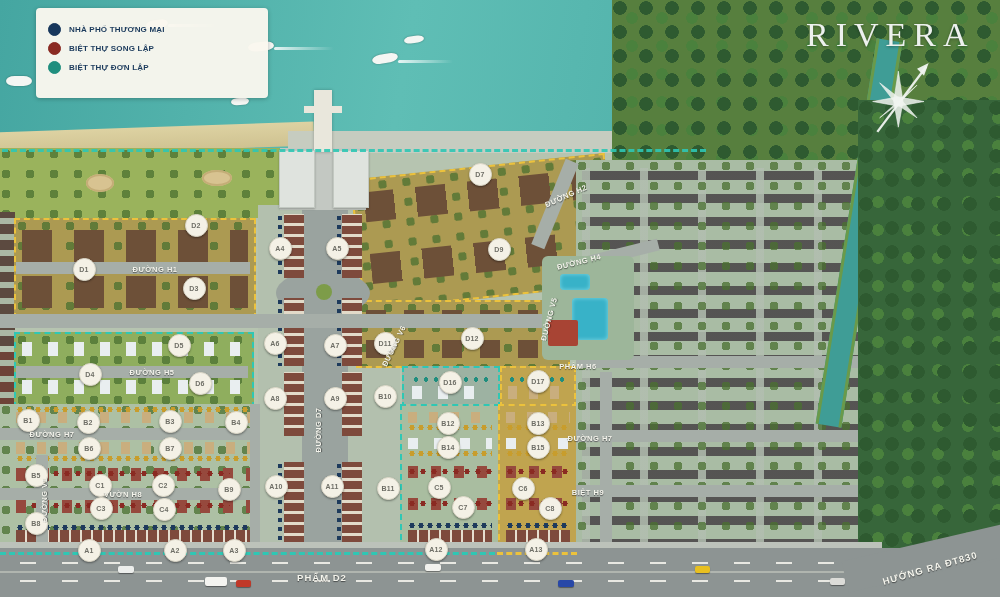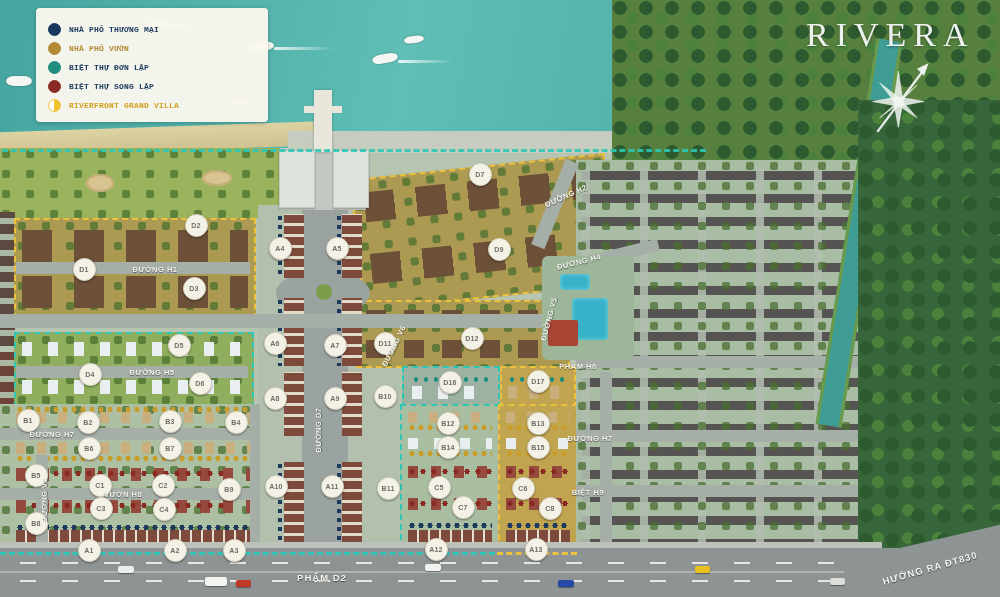--- a/index.html
+++ b/index.html
@@ -61,21 +61,21 @@
   .median{left:0;top:571px;width:882px;height:2px;background:#b0b5af;}
   .car{border-radius:2px;box-shadow:0 1px 1px rgba(0,0,0,.4);}
   .diagroad{left:842px;top:534px;width:240px;height:32px;background:#8d9493;transform:rotate(-13deg);}
   .clubhouse{left:542px;top:256px;width:92px;height:104px;background:#9db69a;border-radius:6px;}
   .pool{background:#38b2c8;box-shadow:inset 0 0 4px #7fd8e4;border-radius:4px;}
   
   .block-label{position:absolute;width:21px;height:21px;margin:-10.5px 0 0 -10.5px;background:#f4f1e6;border:1px solid #dcd8c8;border-radius:50%;box-shadow:0 1px 2px rgba(0,0,0,.35);font-size:7px;font-weight:bold;color:#6e6e66;display:flex;align-items:center;justify-content:center;letter-spacing:.2px;}
   .road-label{position:absolute;font-size:7.5px;font-weight:bold;color:#f4f4ec;letter-spacing:.5px;text-shadow:0 1px 1px rgba(0,0,0,.5);white-space:nowrap;}
   .road-label.big{font-size:9.5px;letter-spacing:1px;}
   
-  .legend{left:36px;top:8px;width:208px;background:rgba(250,247,238,.96);border-radius:4px;box-shadow:0 1px 4px rgba(0,0,0,.25);padding:9px 12px 4px;font-family:Liberation Mono, monospace;}
+  .legend{left:36px;top:8px;width:208px;background:rgba(250,247,238,.96);border-radius:4px;box-shadow:0 1px 4px rgba(0,0,0,.25);padding:9px 12px 18px;}
   .legend-row{display:flex;align-items:center;gap:8px;margin:6px 0;}
   .legend-dot{width:11px;height:11px;border-radius:50%;flex:0 0 auto;border:1px solid rgba(0,0,0,.12);}
   .legend-label{font-size:8px;font-weight:bold;letter-spacing:.2px;line-height:1.25;}
   .phase-bar{height:5px;margin-top:8px;border-radius:1px;}
   .phase-label{font-size:8px;font-weight:bold;color:#1b3a5c;margin-top:3px;letter-spacing:.2px;}
   
   .title{left:806px;top:16px;width:200px;font-family:"Liberation Serif",serif;font-size:34px;letter-spacing:7px;color:#edf1ee;text-shadow:0 1px 3px rgba(0,0,0,.35);}
   .compass{left:868px;top:56px;width:70px;height:84px;}
 </style>
 </head>
@@ -325,34 +325,26 @@
       <div class="road-label big" style="left: 930px; top: 568px; transform: translate(-50%, -50%) rotate(-16deg);">HƯỚNG RA ĐT830</div>
     </div>
 
   <div class="abs legend">
     <div>
         <div class="legend-row">
           <div class="legend-dot" style="background: rgb(23, 55, 92); border-color: rgb(23, 55, 92);"></div>
           <div class="legend-label" style="color: rgb(27, 58, 92);">NHÀ PHỐ THƯƠNG MẠI</div>
         </div>
         <div class="legend-row">
-          <div class="legend-dot" style="background: rgb(179, 138, 53); border-color: rgb(179, 138, 53);"></div>
-          <div class="legend-label" style="color: rgb(179, 138, 53);">NHÀ PHỐ VƯỜN</div>
+          <div class="legend-dot" style="background: rgb(138, 42, 34); border-color: rgb(138, 42, 34);"></div>
+          <div class="legend-label" style="color: rgb(27, 58, 92);">BIỆT THỰ SONG LẬP</div>
         </div>
         <div class="legend-row">
           <div class="legend-dot" style="background: rgb(31, 142, 126); border-color: rgb(31, 142, 126);"></div>
           <div class="legend-label" style="color: rgb(27, 58, 92);">BIỆT THỰ ĐƠN LẬP</div>
-        </div>
-        <div class="legend-row">
-          <div class="legend-dot" style="background: rgb(138, 42, 34); border-color: rgb(138, 42, 34);"></div>
-          <div class="legend-label" style="color: rgb(27, 58, 92);">BIỆT THỰ SONG LẬP</div>
-        </div>
-        <div class="legend-row">
-          <div class="legend-dot" style="background: linear-gradient(90deg, rgb(255, 255, 255) 46%, rgb(242, 194, 48) 46%); border-color: rgb(242, 194, 48);"></div>
-          <div class="legend-label" style="color: rgb(212, 160, 32);">RIVERFRONT GRAND VILLA</div>
         </div>
       </div>
   </div>
 
   <div class="abs title">RIVERA</div>
   <svg class="abs compass" viewBox="0 0 60 70">
     <g fill="rgba(240,244,240,.85)" stroke="rgba(240,244,240,.9)" stroke-width="0.6">
       <polygon points="26,12 30,38 26,60 22,38"></polygon>
       <polygon points="4,38 26,34 48,38 26,42"></polygon>
       <polygon points="10,22 28,36 42,52 24,40"></polygon>

